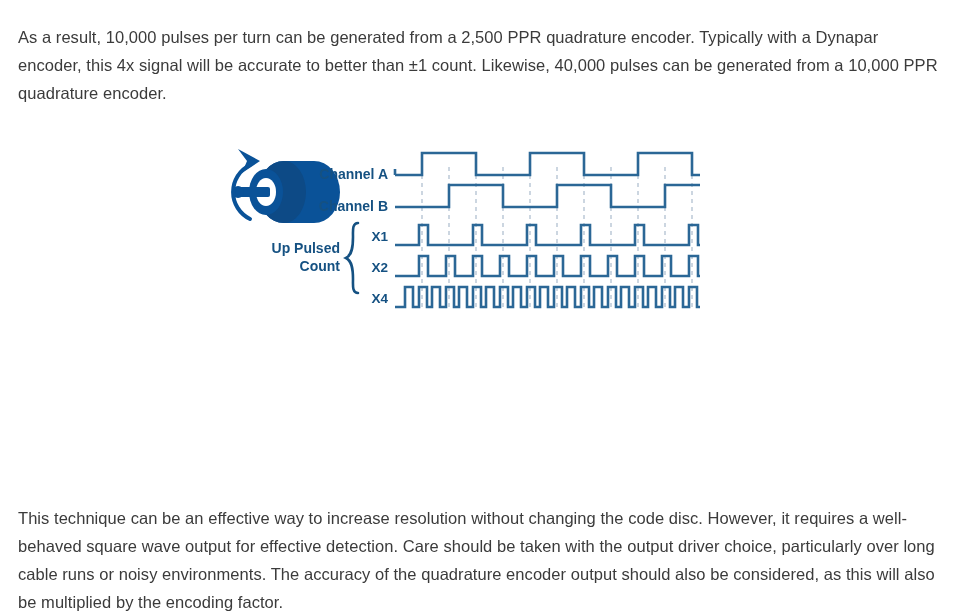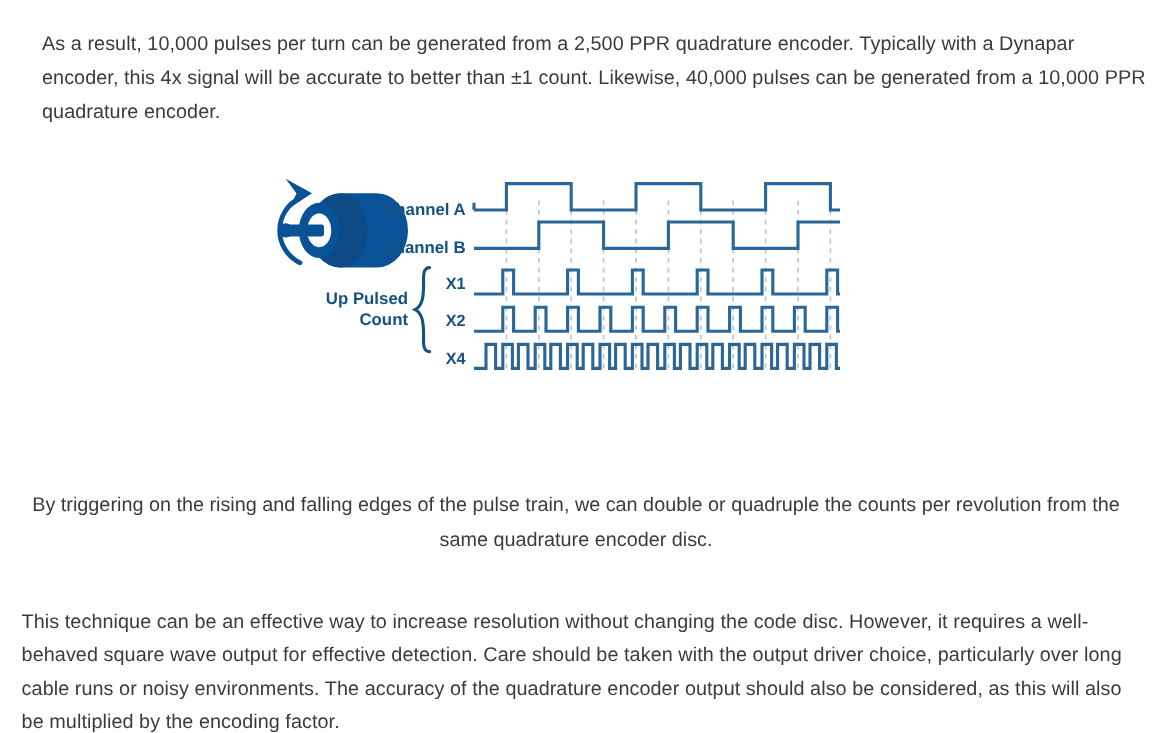--- a/index.html
+++ b/index.html
@@ -21,21 +21,21 @@
     height: 611px;
   }
   .para {
     position: absolute;
     font-size: 16.5px;
     line-height: 28px;
     color: #3b3b3b;
     letter-spacing: 0.05px;
   }
   #intro-paragraph {
-    left: 35px;
+    left: 18px;
     top: 6px;
     width: 920px;
     text-align: left;
   }
   #closing-paragraph {
     left: 18px;
     top: 487px;
     width: 925px;
     text-align: left;
   }
@@ -182,17 +182,16 @@
 
       <text class="fig-label-small" x="166" y="96" text-anchor="end">X1</text>
       <text class="fig-label-small" x="166" y="127" text-anchor="end">X2</text>
       <text class="fig-label-small" x="166" y="158" text-anchor="end">X4</text>
 
       <text class="fig-label" x="118" y="108" text-anchor="end">Up Pulsed</text>
       <text class="fig-label" x="118" y="126" text-anchor="end">Count</text>
     </svg>
   </div>
 
-  <p id="figure-caption">By triggering on the rising and falling edges of the pulse train, we can double or quadruple the counts per revolution from the same quadrature encoder disc.</p>
 
   <p class="para" id="closing-paragraph">This technique can be an effective way to increase resolution without changing the code disc. However, it requires a well-behaved square wave output for effective detection. Care should be taken with the output driver choice, particularly over long cable runs or noisy environments. The accuracy of the quadrature encoder output should also be considered, as this will also be multiplied by the encoding factor.</p>
 
 </div>
 
 </body></html>

